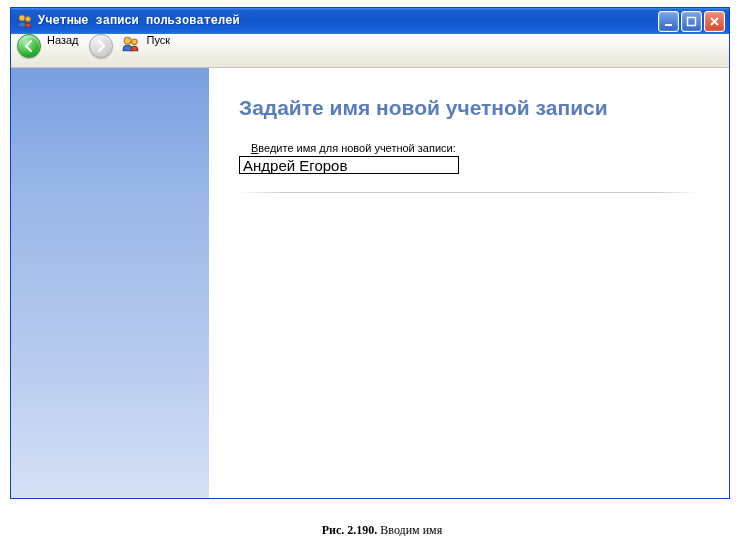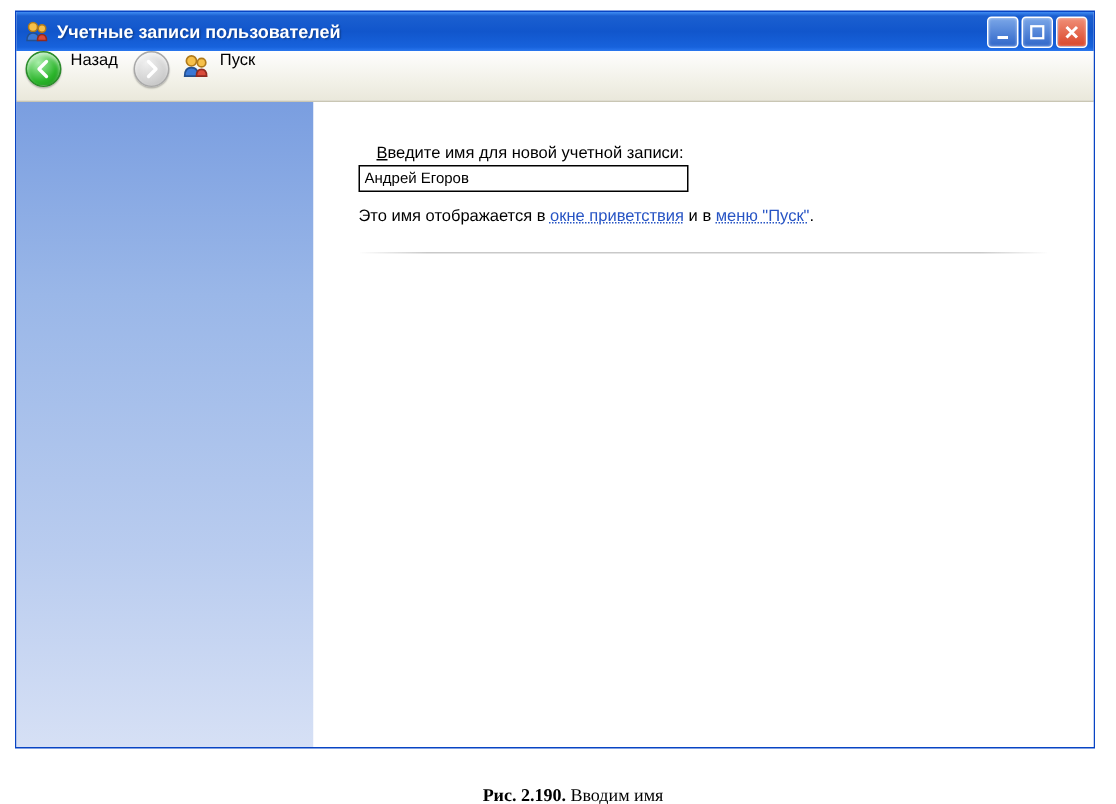--- a/index.html
+++ b/index.html
@@ -19,20 +19,21 @@
   }
   .titlebar {
     height: 26px;
     background: linear-gradient(to bottom, #3f8cf3 0%, #1b5fd0 10%, #1156cc 50%, #1762dc 90%, #2a77ef 100%);
     display: flex;
     align-items: center;
     padding: 0 4px 0 6px;
     color: #fff;
     font-weight: bold;
     font-size: 12px;
+    font-family: Liberation Mono, monospace;
   }
   .titlebar-icon {
     width: 16px; height: 16px; margin-right: 5px;
     display:flex; align-items:center; justify-content:center;
   }
   .titlebar-title { flex: 1; text-shadow: 1px 1px 1px rgba(0,0,0,0.3);}
   .winbtns { display:flex; gap:2px; }
   .winbtn {
     width: 21px; height: 21px;
     border-radius: 3px;
@@ -81,21 +82,21 @@
     font-weight: bold;
     margin-bottom: 22px;
   }
   .field-label { font-size:11px; color:#000; margin-bottom:2px;margin-left:12px; }
   .field-label .ul { text-decoration: underline; }
   .text-input {
     width: 220px;
     height: 18px;
     border: 1px solid #000;
     font-family: Tahoma, Arial, sans-serif;
-    font-size: 10px;
+    font-size: 15px;
     padding: 0 3px;
     background:#fff;
   }
   .hint { margin-top: 10px; font-size:11px; color:#000; }
   .hint a { color:#2754c4; text-decoration: underline dotted; cursor:pointer; }
   .divider {
     margin-top: 18px;
     height:1px;
     background: linear-gradient(to right, rgba(0,0,0,0) 0%, #c9c9c9 10%, #c9c9c9 90%, rgba(0,0,0,0) 100%);
   }
@@ -179,29 +180,27 @@
         <circle cx="11" cy="6" r="2.5" fill="#f6c04a" stroke="#b07a1a"></circle>
         <path d="M8 14 Q8 10 11 10 Q14 10 14 14 Z" fill="#d94a3a" stroke="#8f2a20"></path>
       </svg>
     </span>
     <span class="nav-label">Пуск</span>
   </div>
 
   <div class="content">
     <div class="sidebar"></div>
     <div class="main">
+      <div class="heading">Задайте имя новой учетной записи</div>
 
       <div class="field-label">
         <span class="ul">В</span><span>ведите имя для новой учетной записи:</span>
       </div>
       <input type="text" class="text-input" value="Андрей Егоров" style="">
 
-      <div class="hint">
-        <span>Это имя отображается в </span><a>окне приветствия</a><span> и в </span><a>меню "Пуск"</a><span>.</span>
-      </div>
 
       <div class="divider"></div>
 
     </div>
   </div>
 </div>
 
 <div class="caption">
   <b>Рис. 2.190.</b><span> Вводим имя</span>
 </div>

